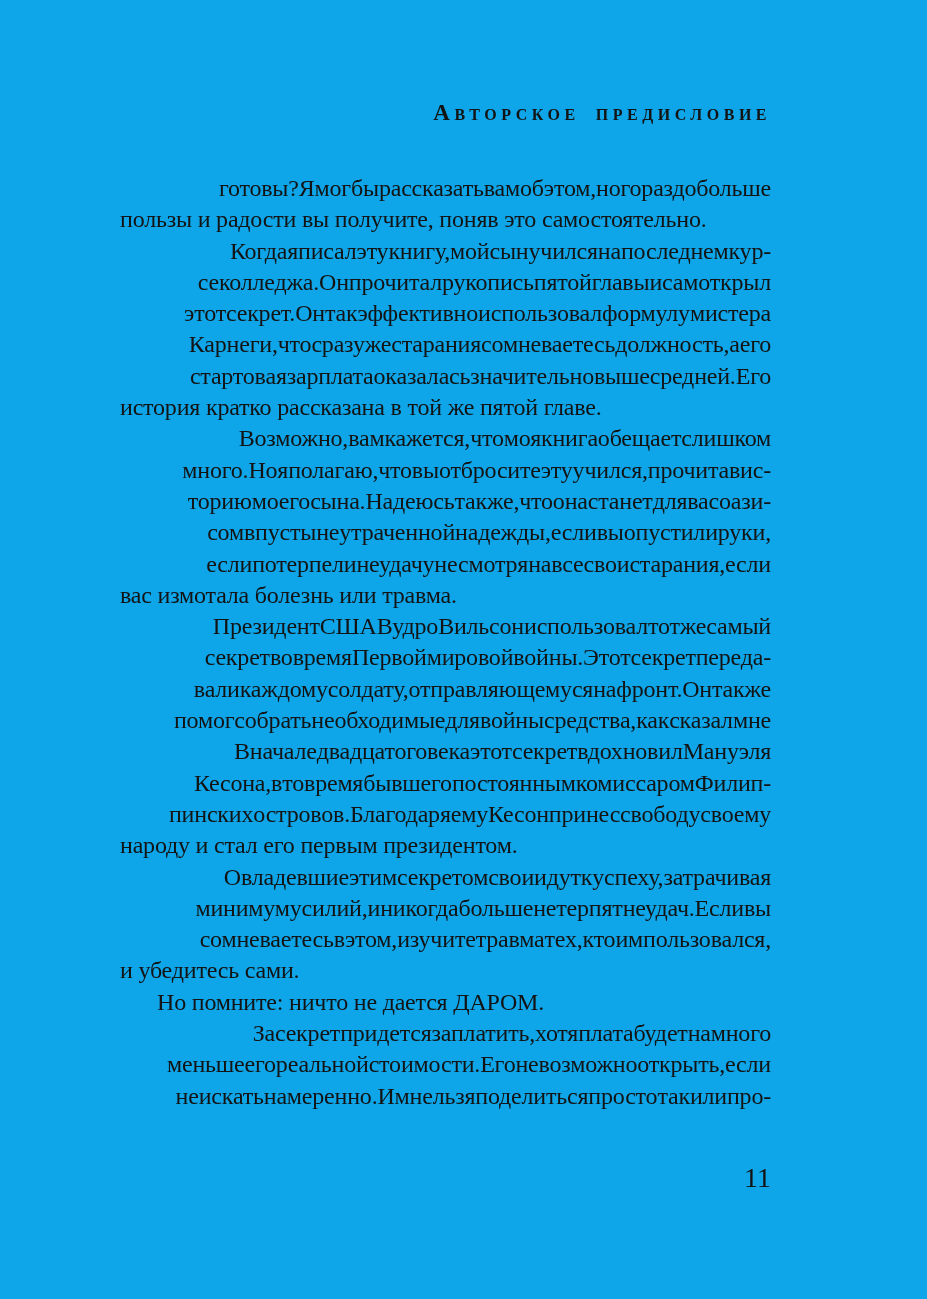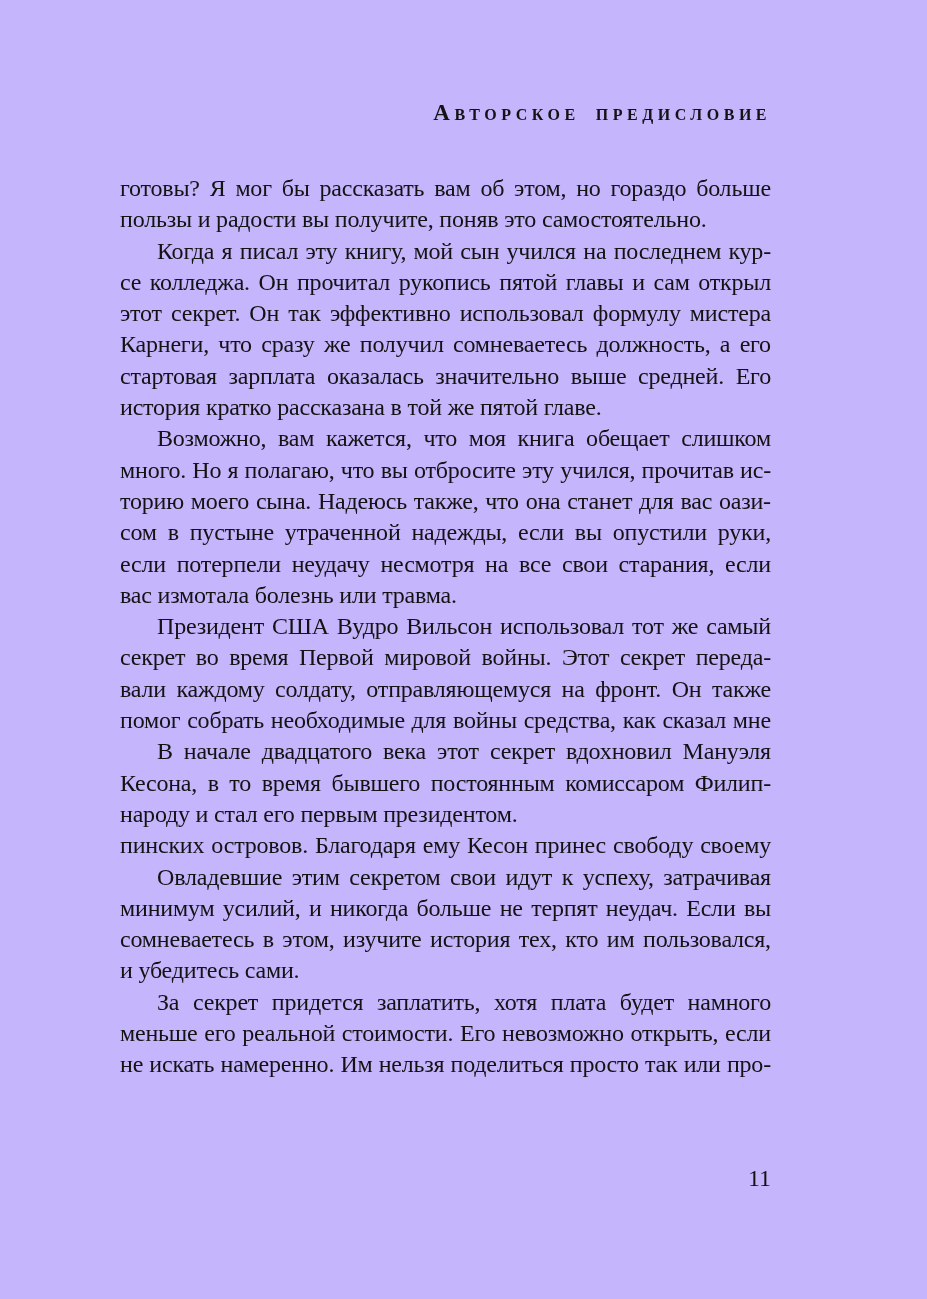--- a/index.html
+++ b/index.html
@@ -12,21 +12,21 @@
     height: 1299px;
     background: #ffffff;
     font-family: "Liberation Serif", serif;
     color: #131313;
     position: relative;
     overflow: hidden;
   }
   .page {
     position: absolute;
     inset: 0;
-    background: #c4b5fd;
+    background: #0ea5e9;
   }
   .column {
     position: absolute;
     left: 120px;
     top: 0;
     width: 651px;
   }
   .running-header {
     padding-top: 99px;
     text-align: right;
@@ -45,37 +45,37 @@
   }
   .line {
     font-size: 24px;
     line-height: 31.3px;
     height: 31.3px;
     letter-spacing: -0.2px;
     white-space: nowrap;
   }
   .line.just {
     display: flex;
-    justify-content: space-between;
+    justify-content: flex-end;
     white-space: normal;
   }
   .line.just span {
     white-space: nowrap;
     display: inline-block;
   }
   .line.indent {
     padding-left: 37px;
   }
   .page-number {
     position: absolute;
     left: 120px;
     top: 1163px;
     width: 651px;
     text-align: right;
-    font-size: 24px;
+    font-size: 28px;
     line-height: 30px;
   }
 </style>
 </head>
 <body>
 
 <div class="page">
   <div class="column">
     <div class="running-header">Авторское предисловие</div>
     <div class="text-block" id="text-block">
@@ -129,21 +129,21 @@
             <span>эффективно</span>
             <span>использовал</span>
             <span>формулу</span>
             <span>мистера</span>
           </div>
           <div class="line just">
             <span>Карнеги,</span>
             <span>что</span>
             <span>сразу</span>
             <span>же</span>
-            <span>получил</span>
+            <span>старания</span>
             <span>сомневаетесь</span>
             <span>должность,</span>
             <span>а</span>
             <span>его</span>
           </div>
           <div class="line just">
             <span>стартовая</span>
             <span>зарплата</span>
             <span>оказалась</span>
             <span>значительно</span>
@@ -272,31 +272,31 @@
           <div class="line just">
             <span>Кесона,</span>
             <span>в</span>
             <span>то</span>
             <span>время</span>
             <span>бывшего</span>
             <span>постоянным</span>
             <span>комиссаром</span>
             <span>Филип-</span>
           </div>
-          <div class="line">народу и стал его первым президентом.</div>
           <div class="line just">
             <span>пинских</span>
             <span>островов.</span>
             <span>Благодаря</span>
             <span>ему</span>
             <span>Кесон</span>
             <span>принес</span>
             <span>свободу</span>
             <span>своему</span>
           </div>
+          <div class="line">народу и стал его первым президентом.</div>
         </div>
         <div class="paragraph">
           <div class="line just indent">
             <span>Овладевшие</span>
             <span>этим</span>
             <span>секретом</span>
             <span>свои</span>
             <span>идут</span>
             <span>к</span>
             <span>успеху,</span>
@@ -312,27 +312,30 @@
             <span>терпят</span>
             <span>неудач.</span>
             <span>Если</span>
             <span>вы</span>
           </div>
           <div class="line just">
             <span>сомневаетесь</span>
             <span>в</span>
             <span>этом,</span>
             <span>изучите</span>
-            <span>история</span>
+            <span>травма</span>
             <span>тех,</span>
             <span>кто</span>
             <span>им</span>
             <span>пользовался,</span>
           </div>
           <div class="line">и убедитесь сами.</div>
+        </div>
+        <div class="paragraph">
+          <div class="line indent">Но помните: ничто не дается ДАРОМ.</div>
         </div>
         <div class="paragraph">
           <div class="line just indent">
             <span>За</span>
             <span>секрет</span>
             <span>придется</span>
             <span>заплатить,</span>
             <span>хотя</span>
             <span>плата</span>
             <span>будет</span>

